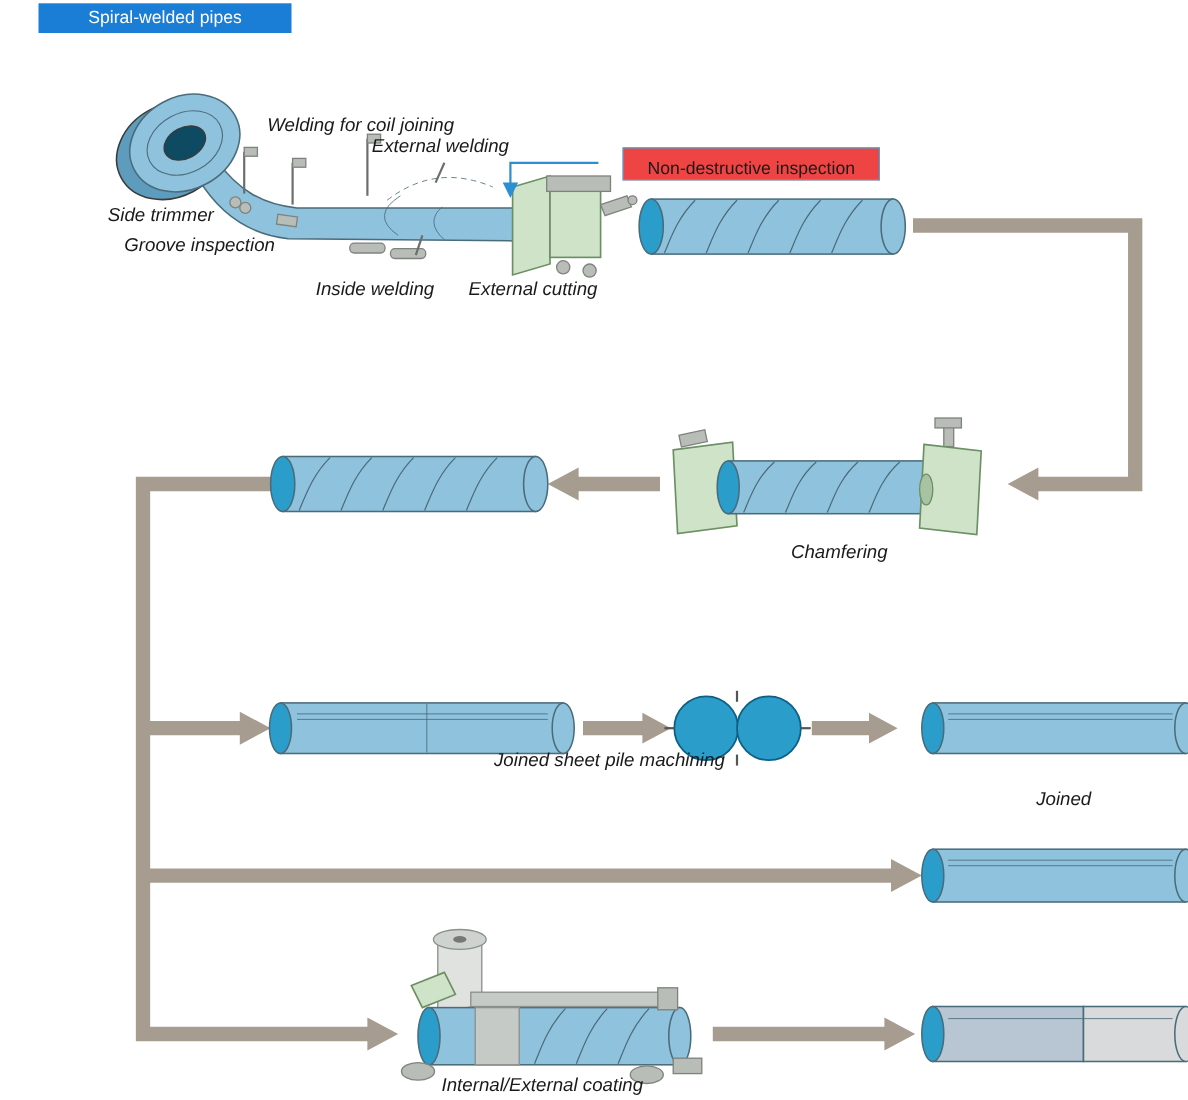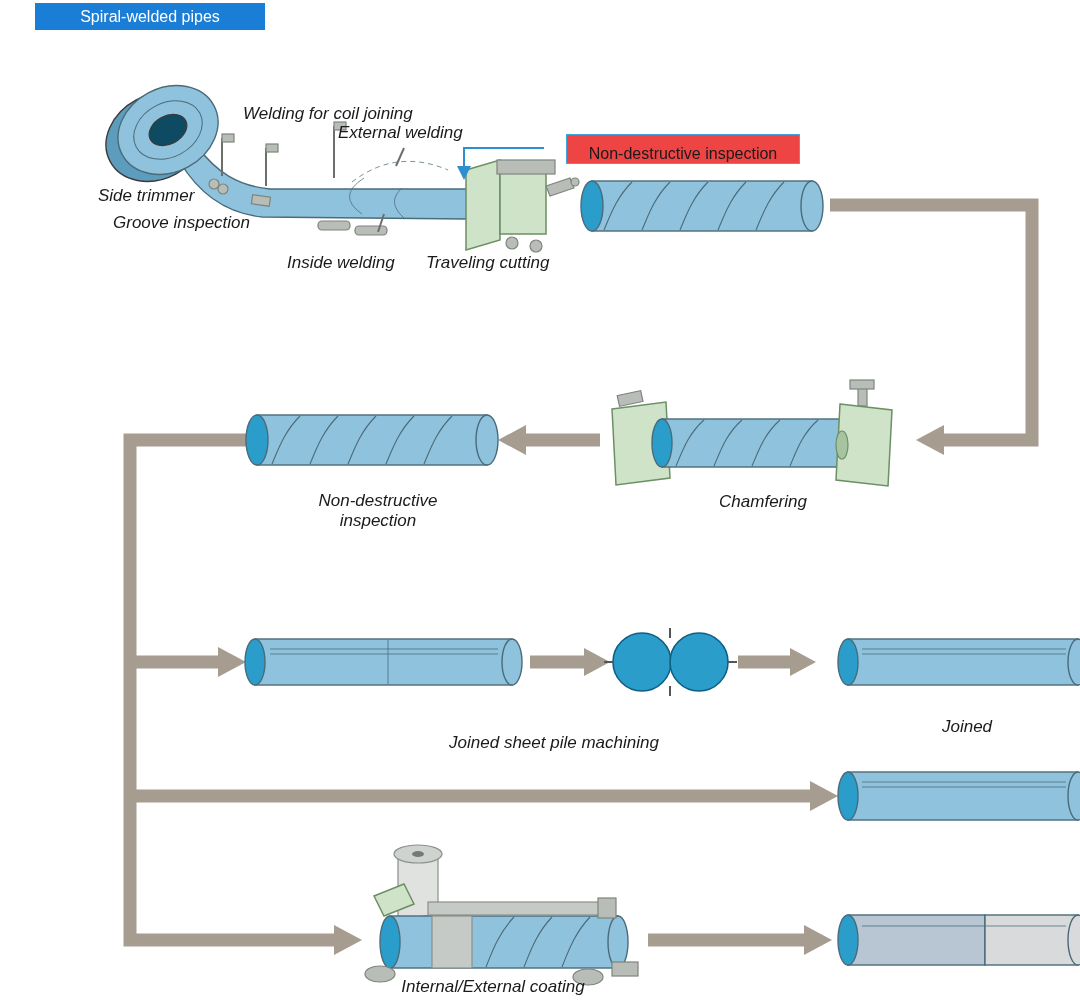--- a/index.html
+++ b/index.html
@@ -227,29 +227,25 @@
     </g>
   </svg>
 
   <div class="header-badge">Spiral-welded pipes</div>
 
   <div class="lbl" style="left:243px;top:104px">Welding for coil joining</div>
   <div class="lbl" style="left:338px;top:123px">External welding</div>
   <div class="lbl" style="left:98px;top:186px">Side trimmer</div>
   <div class="lbl" style="left:113px;top:213px">Groove inspection</div>
   <div class="lbl" style="left:287px;top:253px">Inside welding</div>
-  <div class="lbl" style="left:426px;top:253px">Traveling cutting</div>
+  <div class="lbl" style="left:426px;top:253px">External cutting</div>
 
   <div class="ndi-box">
     <span>Non-destructive inspection</span>
   </div>
 
-  <div class="lbl center" style="left:378px;top:491px">
-    <div>Non-destructive</div>
-    <div>inspection</div>
-  </div>
 
   <div class="lbl center" style="left:763px;top:492px">Chamfering</div>
-  <div class="lbl center" style="left:554px;top:733px">Joined sheet pile machining</div>
+  <div class="lbl center" style="left:554px;top:681px">Joined sheet pile machining</div>
   <div class="lbl center" style="left:967px;top:717px">Joined</div>
   <div class="lbl center" style="left:493px;top:977px">Internal/External coating</div>
 
 </div>
 
 </body></html>

